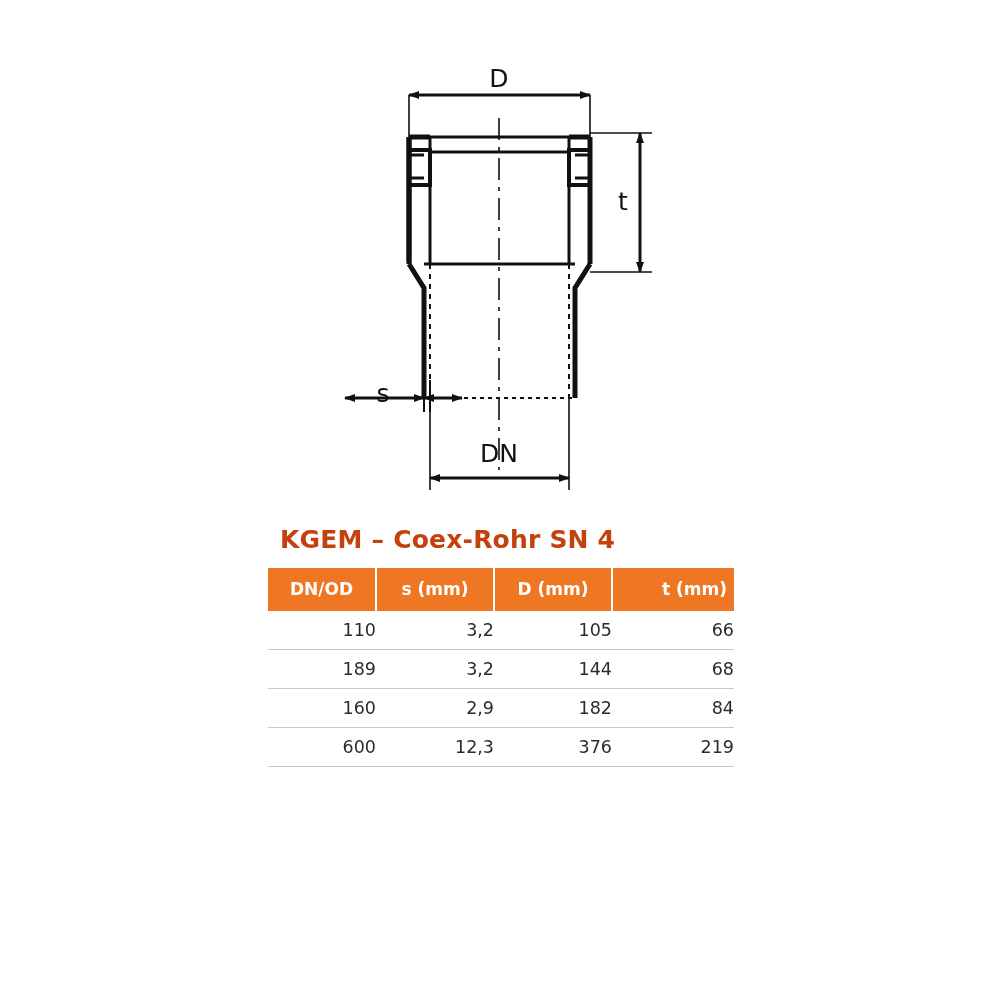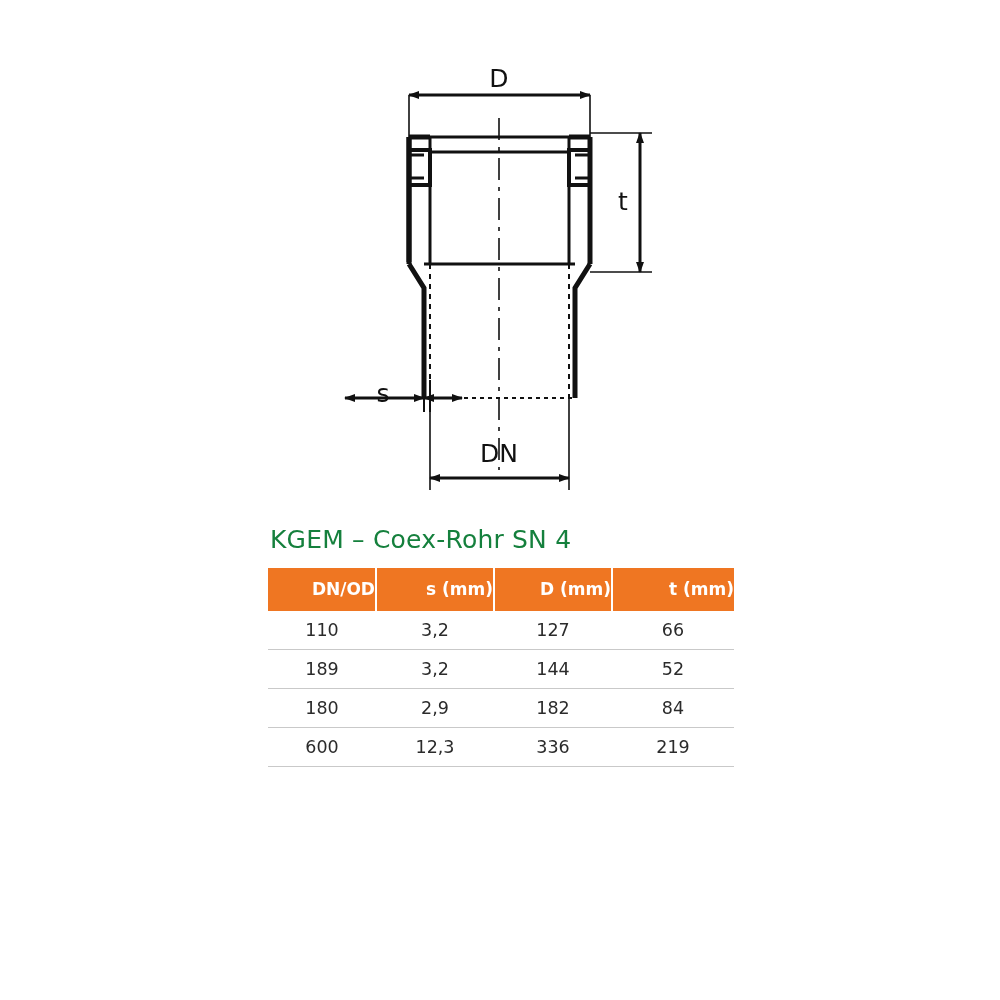--- a/index.html
+++ b/index.html
@@ -30,49 +30,49 @@
 
   
   #table-area {
     position: absolute;
     left: 268px;
     top: 525px;
     width: 466px;
   }
   #table-title {
     font-size: 25px;
-    color: #15803d;
+    color: #c2410c;
     letter-spacing: 0.2px;
-    margin: 0 0 14px 2px;
-    font-weight: normal;
+    margin: 0 0 14px 12px;
+    font-weight: bold;
     white-space: nowrap;
   }
   table.spec {
     border-collapse: collapse;
     width: 466px;
     table-layout: fixed;
   }
   table.spec th {
     background: #ef7622;
     color: #ffffff;
     font-size: 17px;
     font-weight: bold;
     padding: 11px 0 12px 0;
-    text-align: right;
+    text-align: center;
     border-right: 2px solid #ffffff;
     white-space: nowrap;
   }
   table.spec th:last-child {
     border-right: none;
     padding-left: 42px;
   }
   table.spec td {
     font-size: 17.5px;
     color: #2b2b2b;
-    text-align: center;
+    text-align: right;
     padding: 9px 0 9px 0;
     border-bottom: 1px solid #c9c9c9;
     background: #ffffff;
   }
   table.spec tr.data-row:first-child td {
     border-top: none;
   }
   table.spec col.c0 { width: 108px; }
   table.spec col.c1 { width: 118px; }
   table.spec col.c2 { width: 118px; }
@@ -191,36 +191,36 @@
         <th>DN/OD</th>
         <th>s (mm)</th>
         <th>D (mm)</th>
         <th>t (mm)</th>
       </tr>
     </thead>
     <tbody>
       <tr class="data-row">
         <td>110</td>
         <td>3,2</td>
-        <td>127</td>
+        <td>105</td>
         <td>66</td>
       </tr>
       <tr class="data-row">
         <td>189</td>
         <td>3,2</td>
         <td>144</td>
-        <td>52</td>
-      </tr>
-      <tr class="data-row">
-        <td>180</td>
+        <td>68</td>
+      </tr>
+      <tr class="data-row">
+        <td>160</td>
         <td>2,9</td>
         <td>182</td>
         <td>84</td>
       </tr>
       <tr class="data-row">
         <td>600</td>
         <td>12,3</td>
-        <td>336</td>
+        <td>376</td>
         <td>219</td>
       </tr>
     </tbody>
   </table>
 </div>
 
 </body></html>

